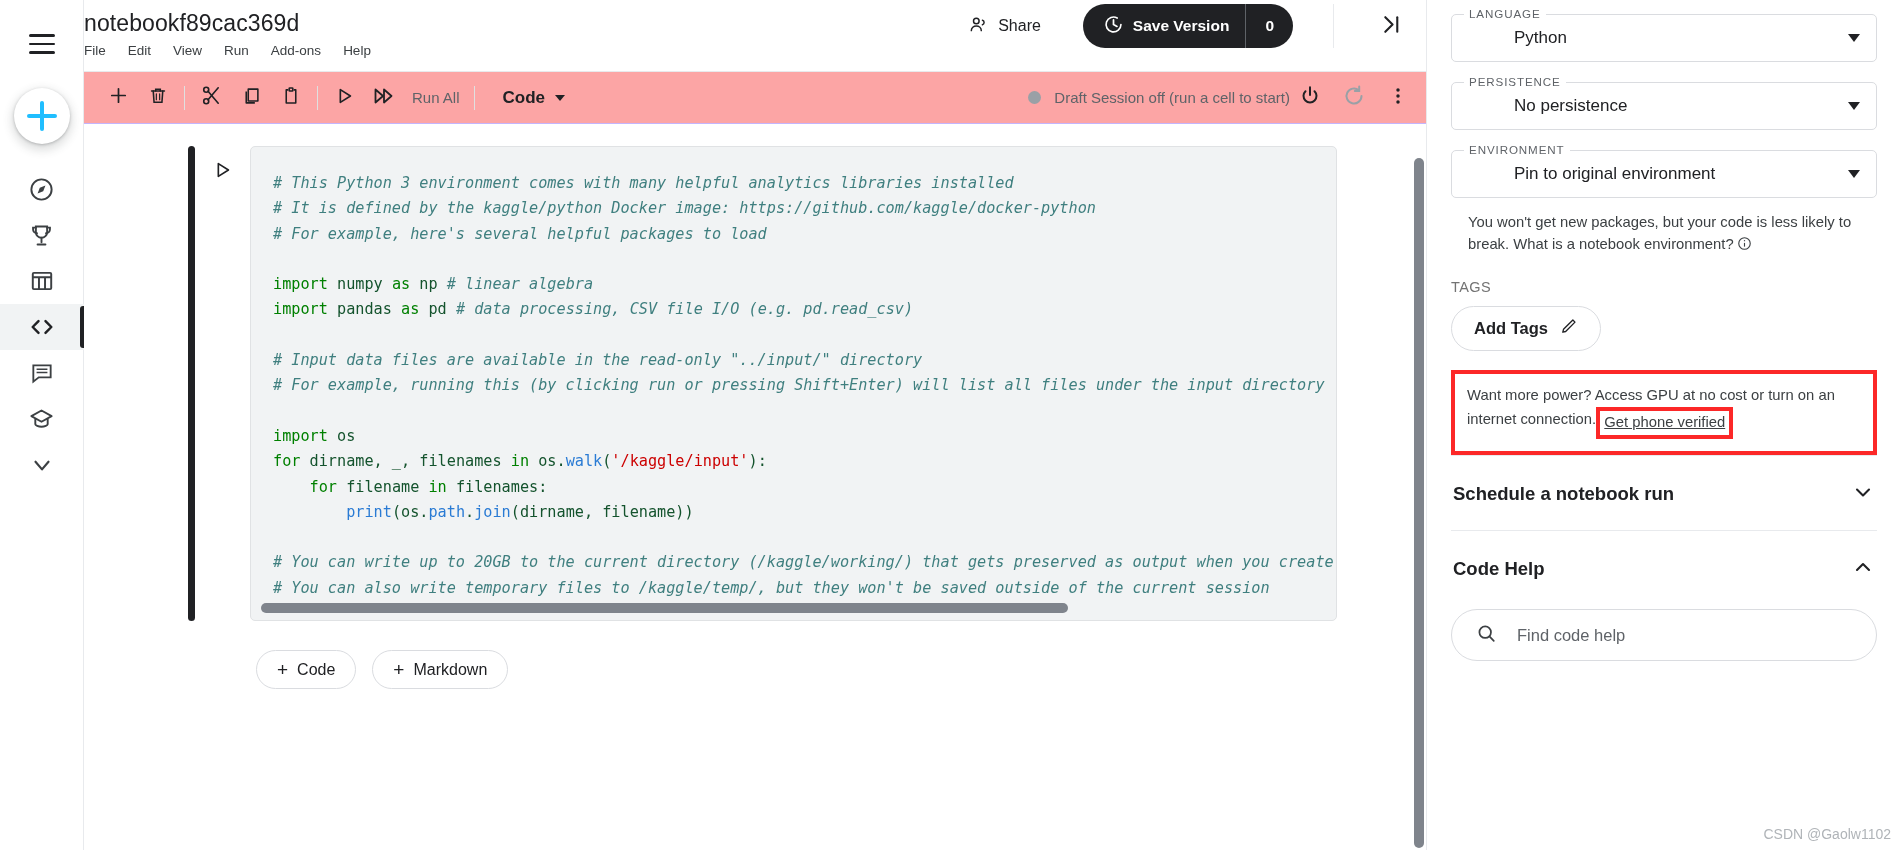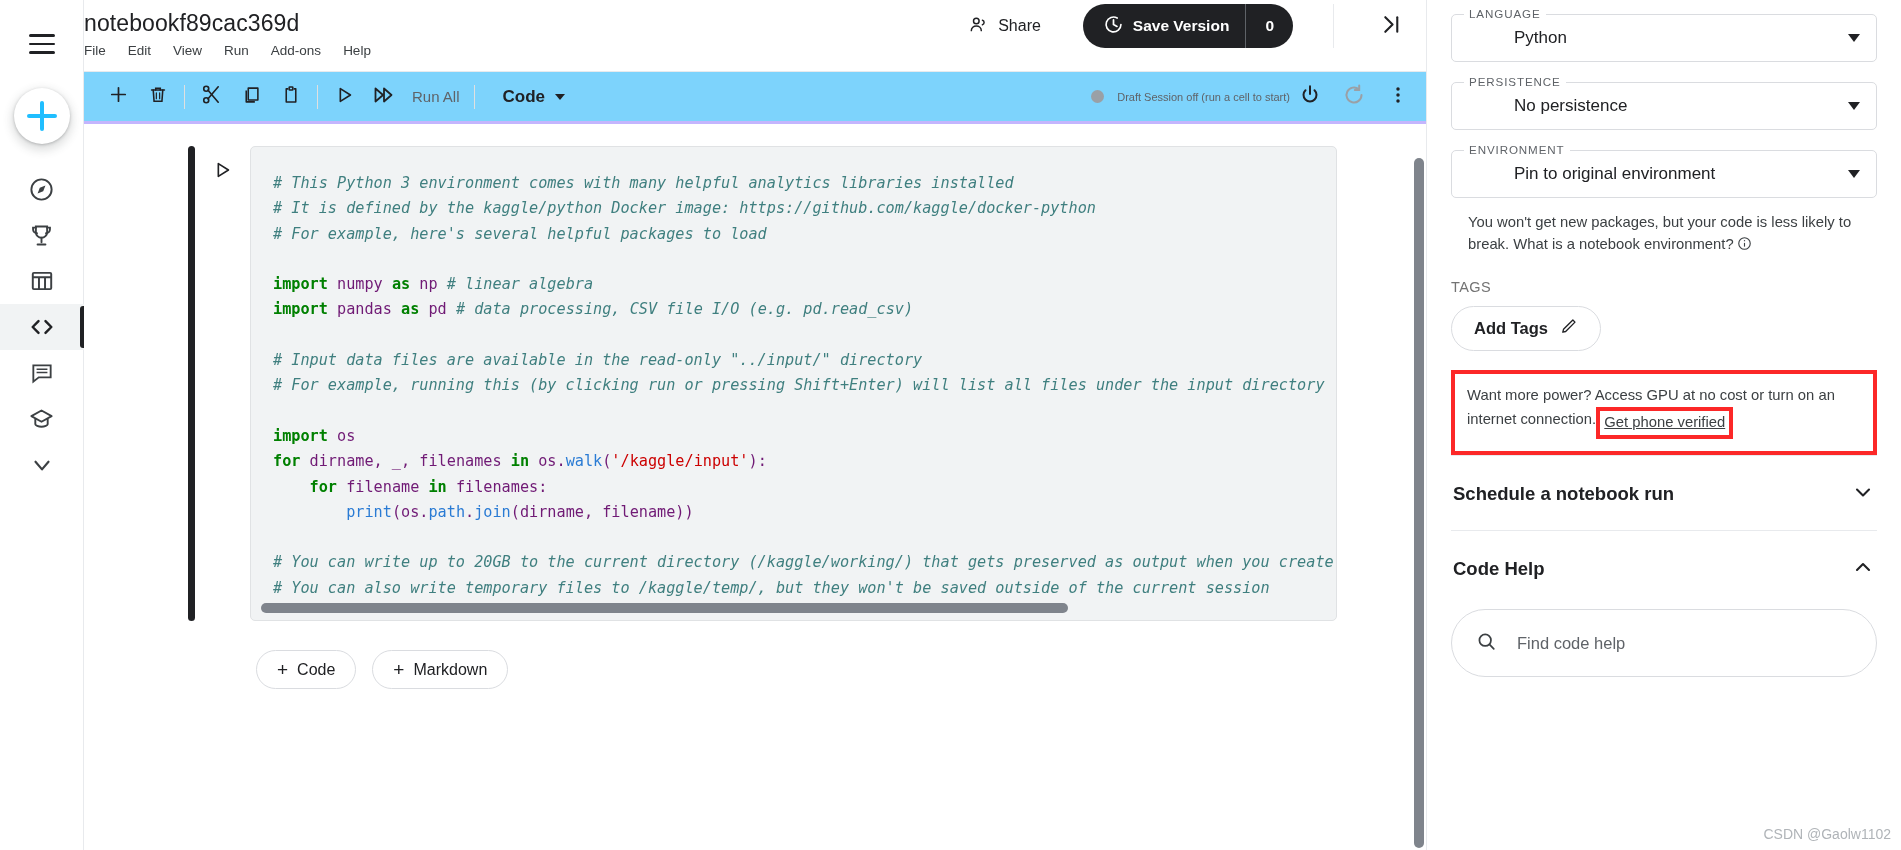--- a/index.html
+++ b/index.html
@@ -100,41 +100,41 @@
   .save-version .sv-main { display:flex; align-items:center; gap:9px; padding: 0 16px 0 20px; font-size:15.5px; }
   .save-version .sv-divider { width:1px; height:44px; background:#5f6368; }
   .save-version .sv-count { padding: 0 19px; font-size:15.5px; }
   .hdr-sep { width:1px; height:44px; background:#e8eaed; margin: 0 22px 0 26px; }
   .collapse-btn { width:40px; height:40px; display:flex; align-items:center; justify-content:center; cursor:pointer; margin-right: 16px;}
 
   
   .toolbar {
     height: 52px; flex: 0 0 52px;
     display:flex; align-items:center;
-    border-bottom: 3px solid #c4b5fd;
-    background:#7dd3fc;
+    border-bottom: 1px solid #c4b5fd;
+    background:#fca5a5;
     padding-left: 14px;
   }
   .tb-btn {
     width: 40px; height: 40px; border-radius:50%;
     display:flex; align-items:center; justify-content:center; cursor:pointer;
     color:#202124;
   }
   .tb-sep { width:1px; height:24px; background:#e0e0e0; margin: 0 6px; }
   .run-all {
     font-size: 15px; color:#5f6368; padding: 0 8px; cursor:pointer; white-space:nowrap;
   }
   .celltype {
     display:flex; align-items:center; gap:10px;
     font-size: 17px; font-weight: 700; color:#202124;
     padding: 0 12px; margin-left: 10px; cursor:pointer;
   }
   .caret-down { width:0;height:0;border-left:5px solid transparent;border-right:5px solid transparent;border-top:6px solid #202124; }
   .tb-spacer { flex:1 1 auto; }
-  .session-status { display:flex; align-items:center; gap:13px; font-size:11px; color:#5f6368; white-space:nowrap; }
+  .session-status { display:flex; align-items:center; gap:13px; font-size:15px; color:#5f6368; white-space:nowrap; }
   .dot { width:13px; height:13px; border-radius:50%; background:#9aa0a6; }
   .tb-right { display:flex; align-items:center; gap: 4px; padding-right: 8px; }
 
   
   .nb-body {
     flex: 1 1 auto; position: relative; overflow: hidden;
     background: #fff;
     display: flex;
   }
   .nb-scroll { flex: 1 1 auto; position:relative; padding-top: 22px; min-width:0; }
@@ -160,24 +160,24 @@
   }
   .code {
     font-family: "DejaVu Sans Mono", monospace;
     font-size: 15.2px;
     line-height: 25.3px;
     padding: 24px 0 0 22px;
     white-space: pre;
     color:#202124;
   }
   .code .cm { color:#3f7f7f; font-style: italic; }
-  .code .kw { color:#008000; font-weight: 700; }
+  .code .kw { color:#008000; font-weight: 400; }
   .code .fn { color:#2a7bd4;text-align:right; }
   .code .str { color:#cc0000; }
-  .code .pl { color:#701a75;margin-top:28px; }
+  .code .pl { color:#14532d;margin-top:28px; }
 
   .hscroll {
     position:absolute; left: 10px; right: 268px; bottom: 7px; height:10px;
     background:#7f848c; border-radius:6px;
   }
 
   .addrow { display:flex; gap: 16px; padding-left: 172px; margin-top: 29px; }
   .add-btn {
     display:flex; align-items:center; gap: 9px;
     border:1px solid #dadce0; border-radius:999px;
@@ -261,21 +261,21 @@
     display:flex; align-items:center; justify-content:space-between;
     padding: 24px 2px 22px 2px;
     cursor:pointer;
   }
   .sb-row .t { font-size: 18.5px; font-weight:700; color:#202124; }
   .chev { color:#202124; }
 
   .search-box {
     display:flex; align-items:center; gap: 20px;
     border:1px solid #dadce0; border-radius:999px;
-    height: 68px; padding: 8px 24px;
+    height: 52px; padding: 8px 24px;
     margin-top: 4px;
     cursor: text;
   }
   .search-box .ph { font-size: 16.5px; color:#5f6368; }
 
   .watermark {
     position:absolute; right: 10px; bottom: 8px;
     font-size: 14px; color:#b0b4b8;
   }
 </style>

